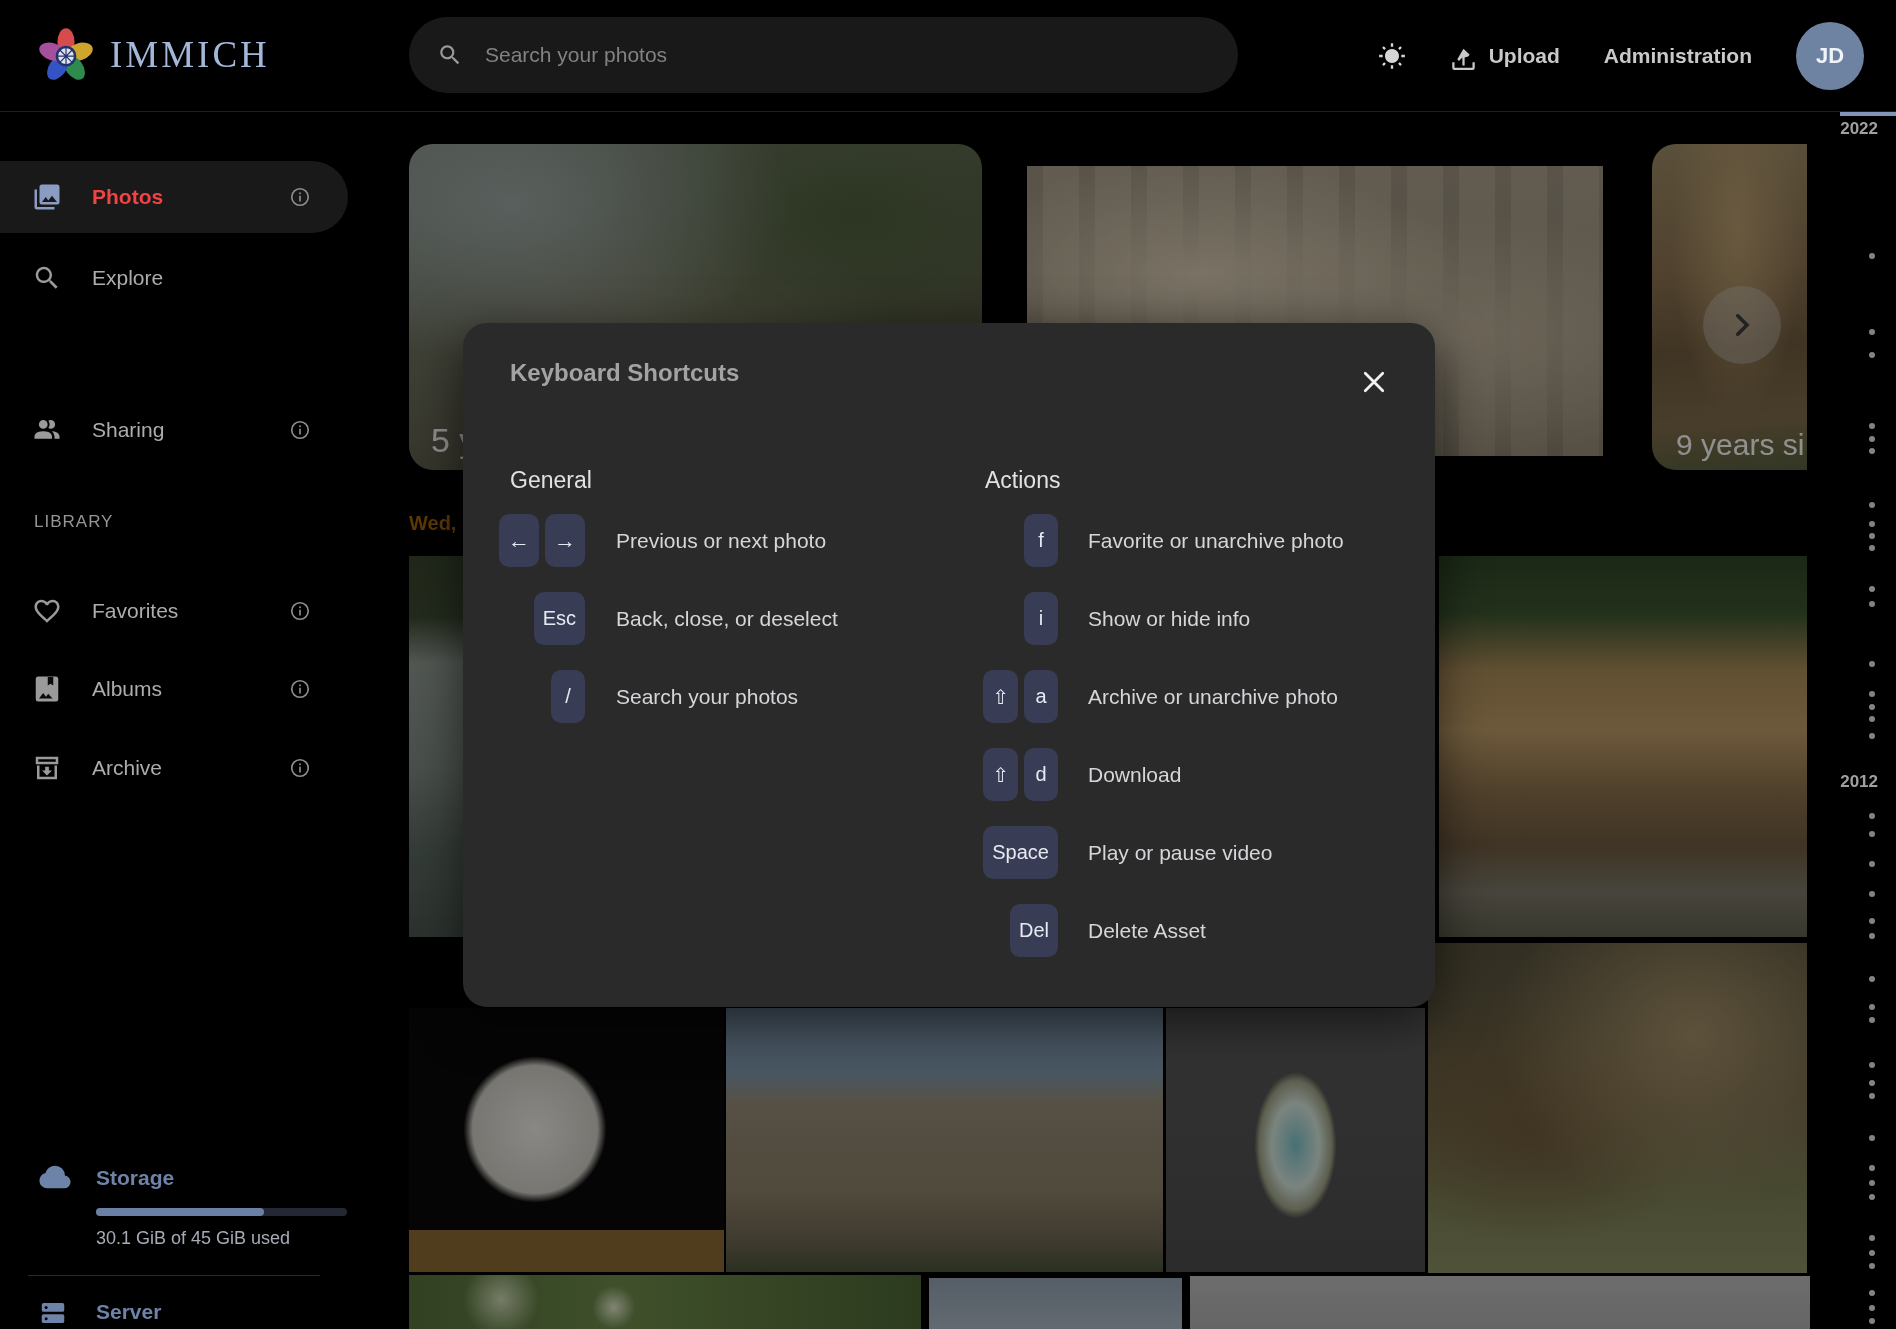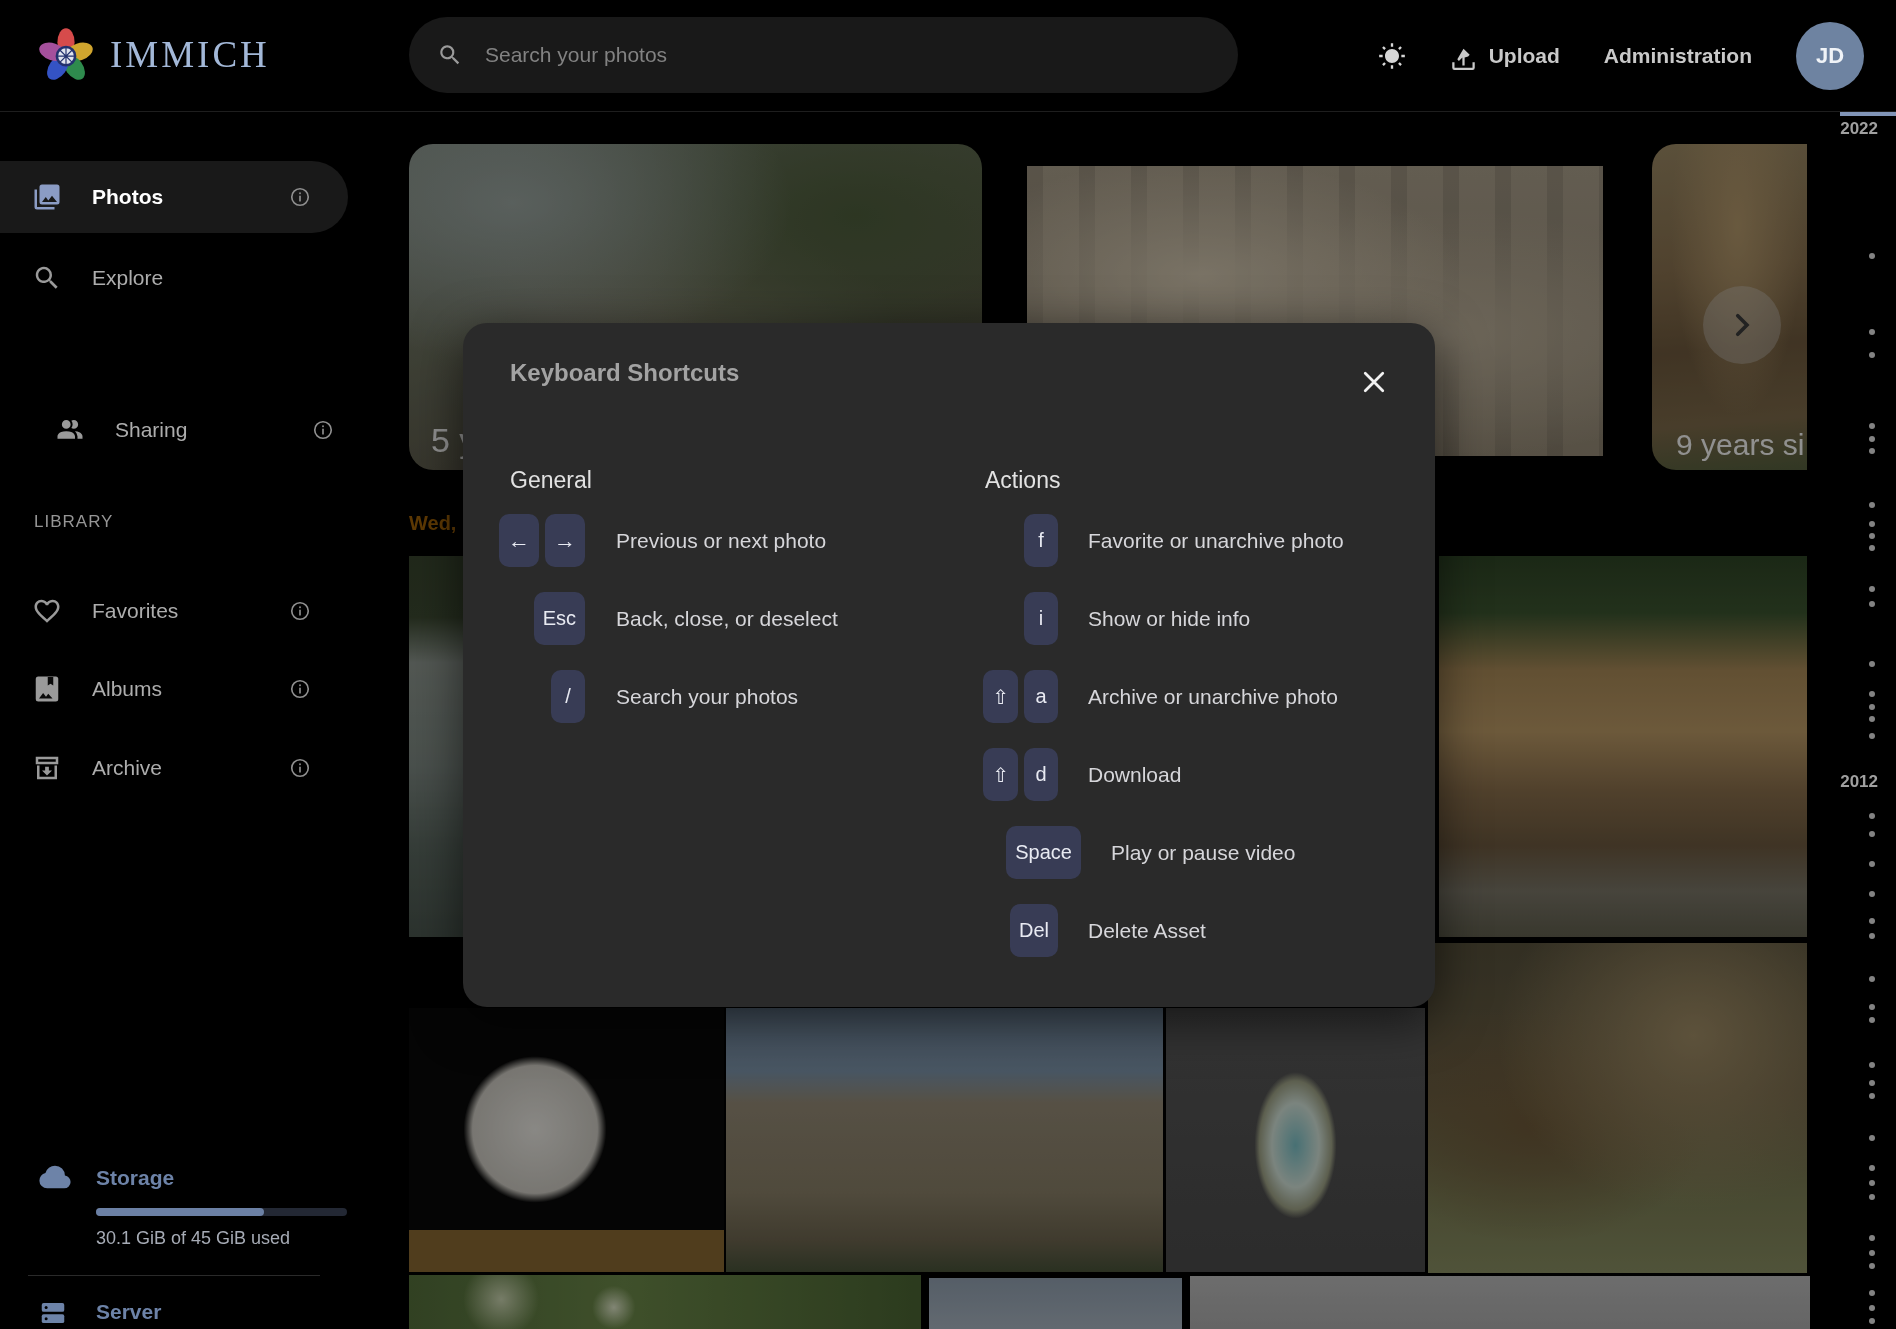--- a/index.html
+++ b/index.html
@@ -22,21 +22,21 @@
   .tb-btn { display:flex; align-items:center; gap:12px; color:#c9c9c9; font-size:21px; font-weight:700; cursor:pointer; }
   .avatar { width:68px; height:68px; border-radius:50%; background:#6e83a1; display:flex;
             align-items:center; justify-content:center; color:#f0f3f7; font-size:22px; font-weight:700; }
 
   
   .sidebar { position:absolute; left:0; top:112px; width:348px; height:1217px; background:#000; z-index:15; }
   .side-item { position:absolute; left:0; width:348px; height:72px; display:flex; align-items:center;
                padding-left:32px; cursor:pointer; }
   .side-item.active { background:#191919; border-radius:0 9999px 9999px 0; }
   .side-item .lbl { margin-left:30px; font-size:21px; color:#adadad; font-weight:400; }
-  .side-item.active .lbl { color:#ffffff; font-weight:700; }
+  .side-item.active .lbl { color:#ef4444; font-weight:700; }
   .side-info { position:absolute; left:289px; top:50%; transform:translateY(-50%); width:22px; height:22px; }
   .lib-header { position:absolute; left:34px; font-size:17px; color:#969696; letter-spacing:1px; }
 
   .storage-block { position:absolute; left:0; top:1040px; width:348px; }
   .blue-title { color:#6d83a8; font-size:21px; font-weight:700; }
   .progress-track { position:absolute; left:96px; top:56px; width:251px; height:8px; border-radius:4px; background:#232834; }
   .progress-fill { height:8px; border-radius:4px; background:#6b80a4; }
   .used-text { position:absolute; left:96px; top:76px; color:#a6abb5; font-size:18px; }
   .side-divider { position:absolute; left:28px; top:1163px; width:292px; height:1px; background:#2a2a2a; }
   .server-block { position:absolute; left:0; top:1178px; width:348px; }
@@ -243,21 +243,21 @@
     </div>
 
     <div class="side-item" style="top:130px;">
       <svg width="30" height="30" viewBox="0 0 24 24">
         <path fill="#9a9a9a" d="M9.5 3A6.5 6.5 0 0 1 16 9.5c0 1.61-.59 3.09-1.56 4.23l.27.27h.79l5 5-1.5 1.5-5-5v-.79l-.27-.27A6.5 6.5 0 1 1 9.5 3m0 2C7 5 5 7 5 9.5S7 14 9.5 14 14 12 14 9.5 12 5 9.5 5Z"></path>
       </svg>
       <span class="lbl">Explore</span>
     </div>
 
 
-    <div class="side-item" style="top:282px;margin-left:23px;">
+    <div class="side-item" style="top:282px;">
       <svg width="30" height="30" viewBox="0 0 24 24">
         <path fill="#9a9a9a" d="M16 17v2H2v-2s0-4 7-4 7 4 7 4m-3.5-9.5A3.5 3.5 0 1 0 9 11a3.5 3.5 0 0 0 3.5-3.5m3.44 5.5A5.32 5.32 0 0 1 18 17v2h4v-2s0-3.63-6.06-4M15 4a3.39 3.39 0 0 0-1.93.59 5 5 0 0 1 0 5.82A3.39 3.39 0 0 0 15 11a3.5 3.5 0 0 0 0-7Z"></path>
       </svg>
       <span class="lbl">Sharing</span>
       <svg class="side-info" viewBox="0 0 24 24">
         <circle cx="12" cy="12" r="9" fill="none" stroke="#8f8f8f" stroke-width="1.8"></circle>
         <rect x="11.1" y="10.6" width="1.8" height="6.3" fill="#8f8f8f"></rect>
           <rect x="11.1" y="7" width="1.8" height="1.9" fill="#8f8f8f"></rect>
       </svg>
     </div>
@@ -374,21 +374,21 @@
       </div>
       <span class="sc-desc act">Archive or unarchive photo</span>
     </div>
     <div class="shortcut-row" style="left:475px;top:425px;">
       <div class="keys-cell act">
         <span class="key">⇧</span>
         <span class="key">d</span>
       </div>
       <span class="sc-desc act">Download</span>
     </div>
-    <div class="shortcut-row" style="left:498px;top:503px;align-items:center;">
+    <div class="shortcut-row" style="left:475px;top:503px;align-items:center;">
       <div class="keys-cell act">
         <span class="key">Space</span>
       </div>
       <span class="sc-desc act">Play or pause video</span>
     </div>
     <div class="shortcut-row" style="left:475px;top:581px;">
       <div class="keys-cell act">
         <span class="key">Del</span>
       </div>
       <span class="sc-desc act">Delete Asset</span>

